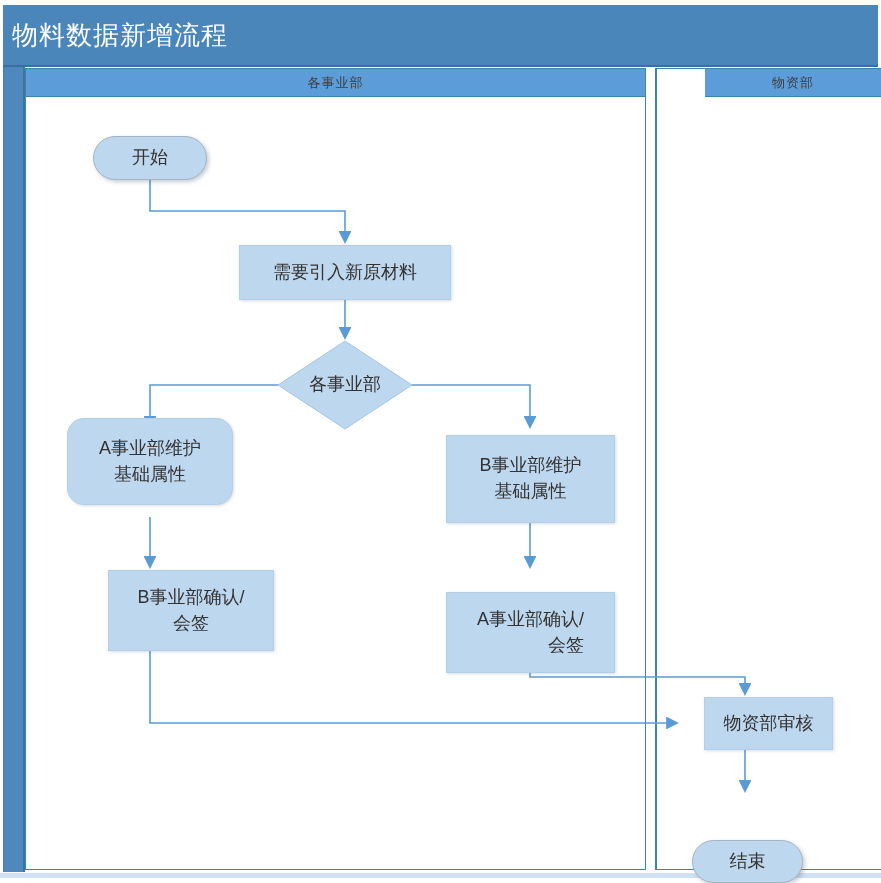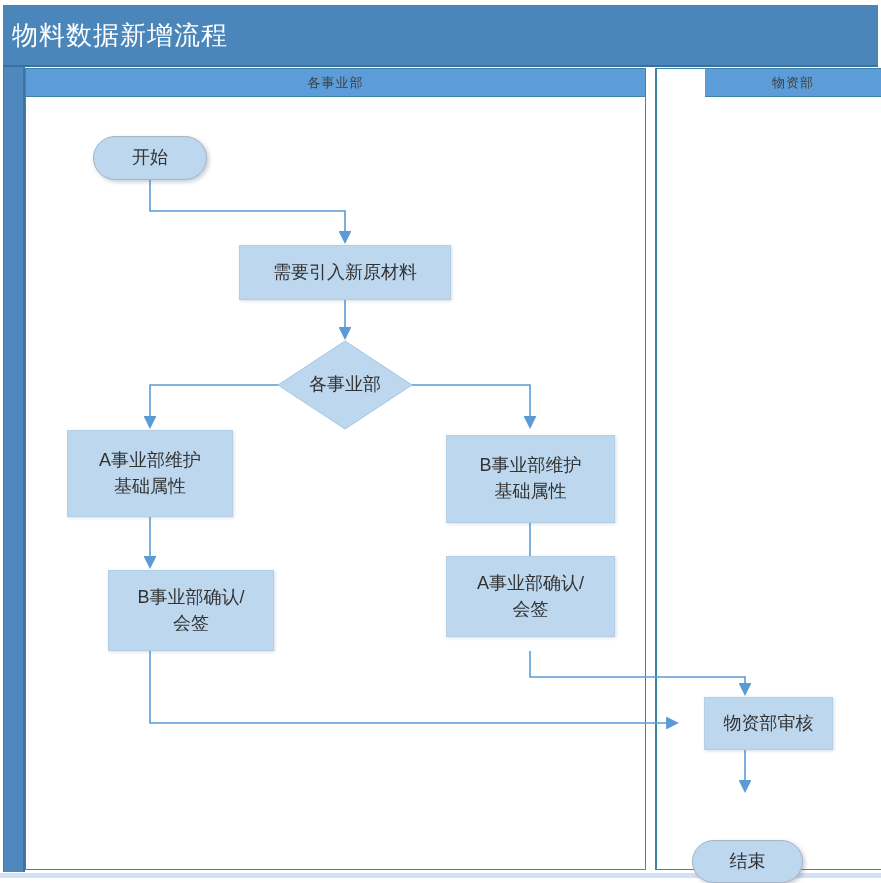--- a/index.html
+++ b/index.html
@@ -72,24 +72,24 @@
   .process{
     background:var(--node-fill);
     border:1px solid #b3cfe8;
     box-shadow:1px 1px 3px rgba(110,130,155,.28);
   }
   .decision-label{background:transparent;}
 
   .n-start{left:93px;top:136px;width:114px;height:44px;}
   .n-need{left:239px;top:245px;width:212px;height:55px;}
   .n-decision{left:277px;top:341px;width:136px;height:88px;}
-  .n-a-maintain{left:67px;top:430px;width:166px;height:87px;}
+  .n-a-maintain{left:67px;top:418px;width:166px;height:87px;border-radius:17px;}
   .n-b-maintain{left:446px;top:435px;width:169px;height:88px;}
   .n-b-confirm{left:67px;top:570px;width:166px;height:81px;margin-left:41px;}
-  .n-a-confirm{left:446px;top:556px;width:169px;height:81px;}
+  .n-a-confirm{left:446px;top:592px;width:169px;height:81px;text-align:right;}
   .n-review{left:704px;top:697px;width:129px;height:53px;}
   .n-end{left:692px;top:840px;width:111px;height:43px;}
 </style>
 </head>
 <body>
 
 <div class="abs titlebar">
   <span>物料数据新增流程</span>
 </div>
 

